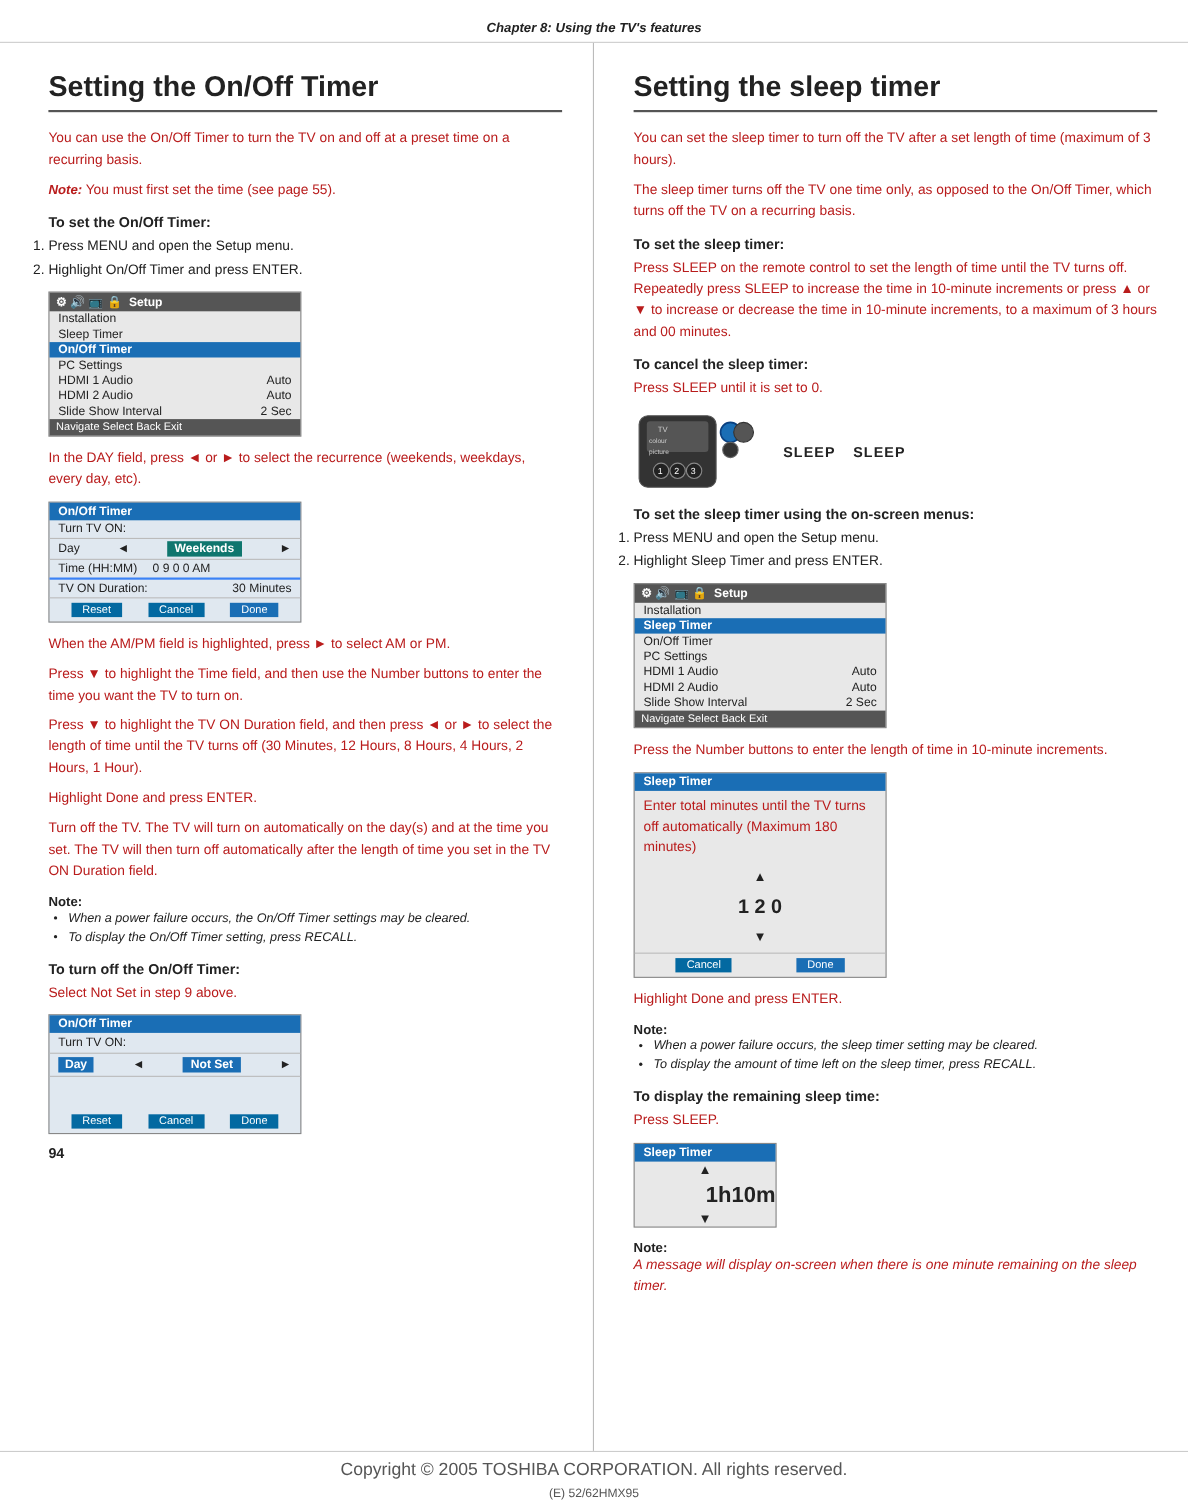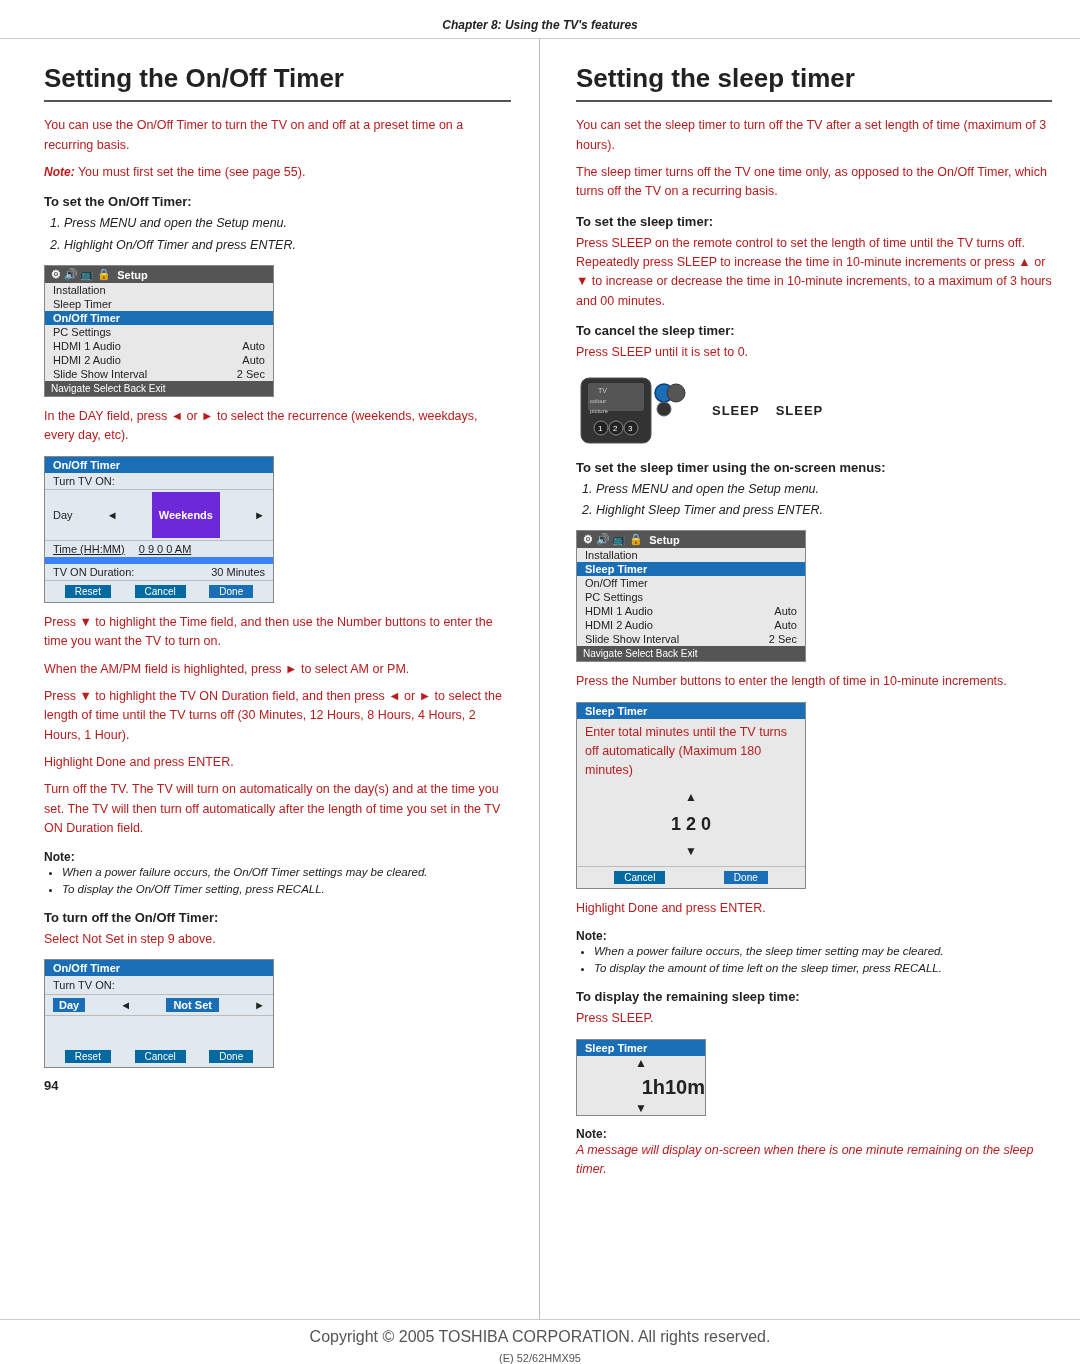--- a/index.html
+++ b/index.html
@@ -61,23 +61,21 @@
       font-weight: bold;
       font-style: italic;
       font-size: 12px;
     }
     .subsection-title {
       font-weight: bold;
       font-size: 13px;
       margin: 12px 0 5px 0;
     }
     ol {
-      margin-left: 20px;
       margin-bottom: 8px;
-      font-style: italic;
     }
     ol li {
       font-size: 12.5px;
       line-height: 1.55;
       margin-bottom: 2px;
     }
     ul.note-list {
       margin-left: 18px;
       margin-bottom: 8px;
     }
@@ -145,33 +143,32 @@
     .timer-row {
       display: flex;
       justify-content: space-between;
       align-items: center;
       padding: 2px 8px;
       font-size: 11px;
       border-bottom: 1px solid #bbb;
     }
     .timer-row:last-child { border-bottom: none; }
     .timer-value-highlight {
-      background: #6d28d9;
-      color: #fff;
-      padding: 17px 7px;
+      background: #0f766e;
+      color: #fff;
+      padding: 1px 7px;
       font-weight: bold;
     }
     .timer-time-row {
       display: flex;
       align-items: flex-end;
       padding: 2px 8px;
       font-size: 11px;
       gap: 4px;
-      border-bottom: 7px solid #3b82f6;
-      text-decoration: underline;
+      border-bottom: 2px solid #3b82f6;
     }
     .timer-duration-row {
       display: flex;
       justify-content: space-between;
       padding: 2px 8px;
       font-size: 11px;
       border-bottom: 1px solid #bbb;
     }
     .timer-buttons {
       display: flex;
@@ -394,22 +391,22 @@
             <span>TV ON Duration:</span>
             <span>30 Minutes</span>
           </div>
           <div class="timer-buttons">
             <button class="timer-btn">Reset</button>
             <button class="timer-btn">Cancel</button>
             <button class="timer-btn done">Done</button>
           </div>
         </div>
 
+        <p>When the AM/PM field is highlighted, press ► to select AM or PM.</p>
         <p>Press ▼ to highlight the Time field, and then use the Number buttons to enter the time you want the TV to turn on.</p>
-        <p>When the AM/PM field is highlighted, press ► to select AM or PM.</p>
         <p>Press ▼ to highlight the TV ON Duration field, and then press ◄ or ► to select the length of time until the TV turns off (30 Minutes, 12 Hours, 8 Hours, 4 Hours, 2 Hours, 1 Hour).</p>
         <p>Highlight Done and press ENTER.</p>
         <p>Turn off the TV. The TV will turn on automatically on the day(s) and at the time you set. The TV will then turn off automatically after the length of time you set in the TV ON Duration field.</p>
 
         <div class="note-section">
           <span class="note-label">Note:</span>
           <ul class="note-list">
             <li>When a power failure occurs, the On/Off Timer settings may be cleared.</li>
             <li>To display the On/Off Timer setting, press RECALL.</li>
           </ul>

